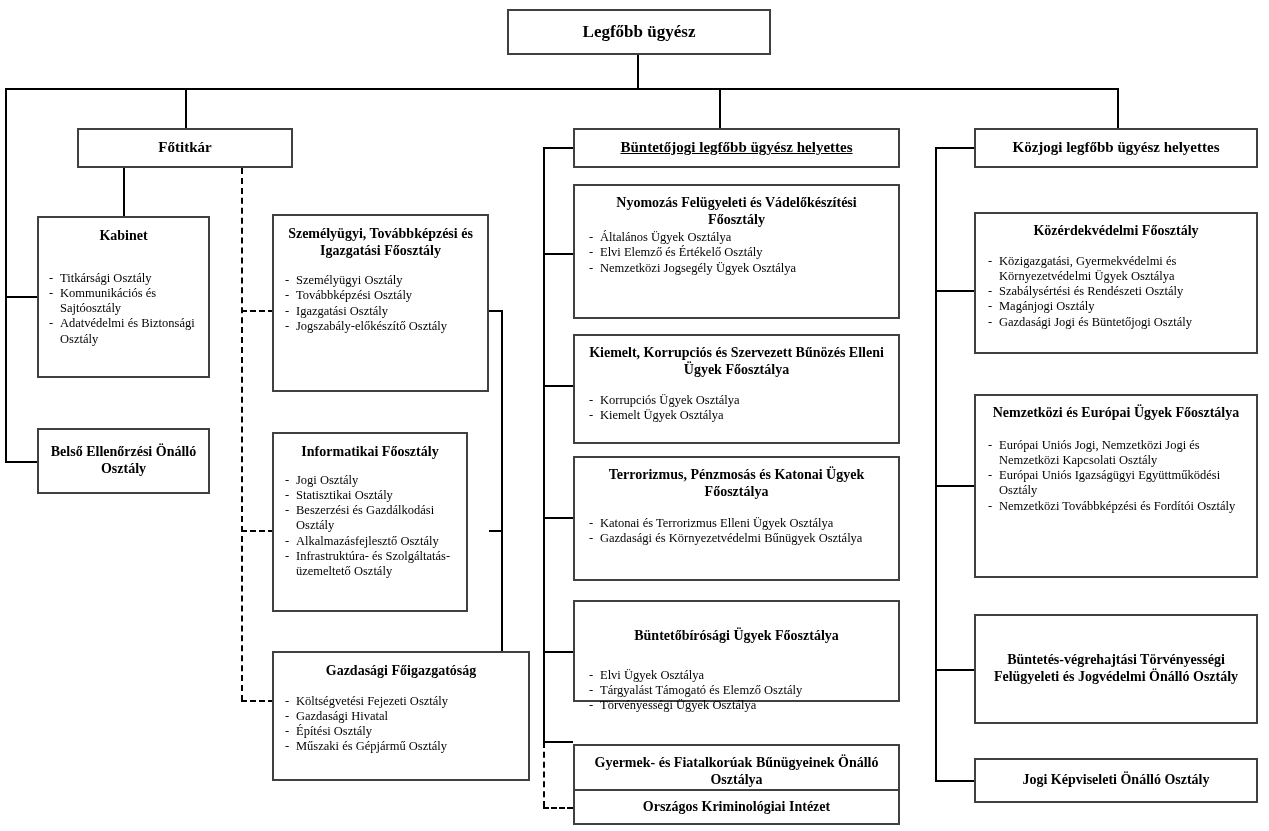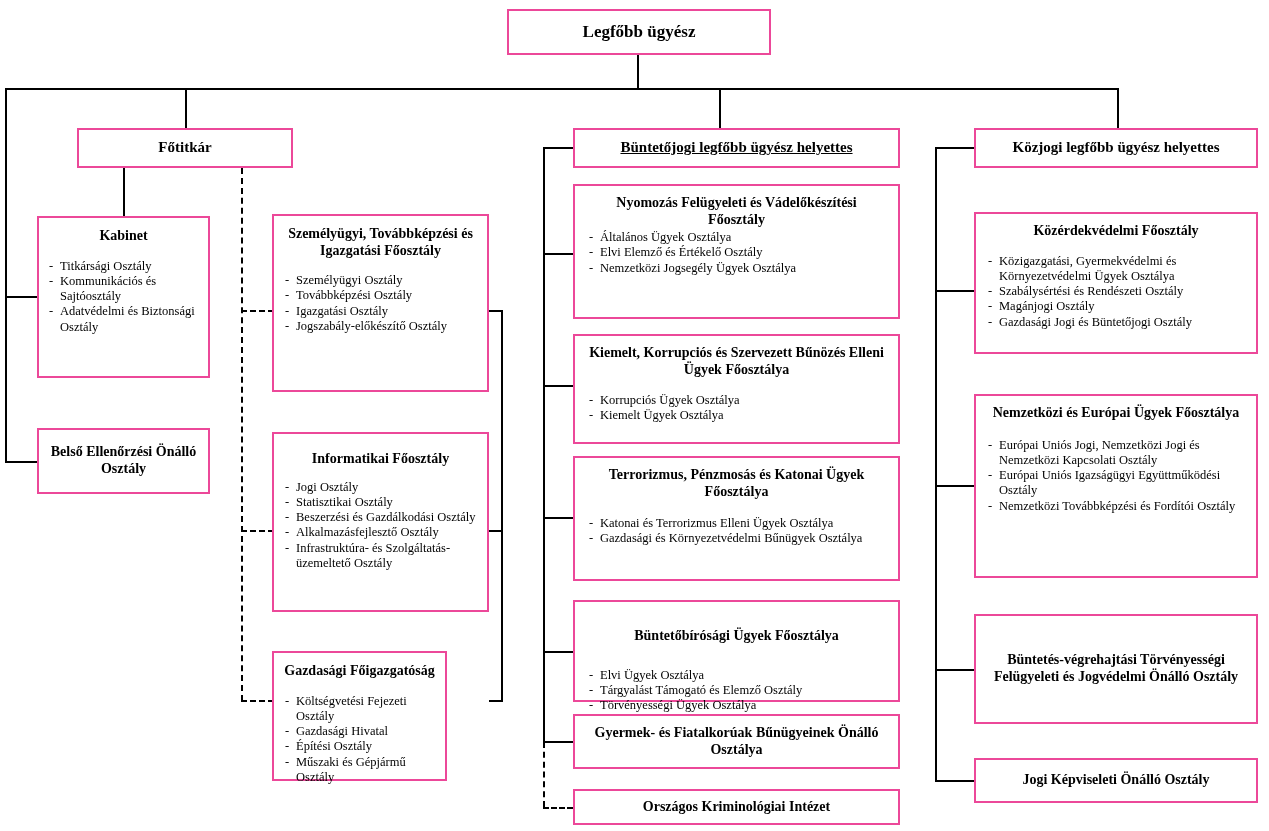--- a/index.html
+++ b/index.html
@@ -12,21 +12,21 @@
     width: 1269px;
     height: 831px;
     background: #ffffff;
     font-family: "Liberation Serif", "DejaVu Serif", serif;
     overflow: hidden;
   }
   
   .node {
     position: absolute;
     box-sizing: border-box;
-    border: 2px solid #ec4899;
+    border: 2px solid #404040;
     background: #ffffff;
     display: flex;
     flex-direction: column;
     justify-content: flex-start;
   }
   .node.center-only {
     justify-content: center;
   }
   .node-title {
     font-weight: bold;
@@ -134,21 +134,21 @@
   </div>
 
   <div class="node center-only" style="left:573px; top:128px; width:327px; height:40px;text-decoration:underline;">
     <div class="node-title t-l1">Büntetőjogi legfőbb ügyész helyettes</div>
   </div>
 
   <div class="node center-only" style="left:974px; top:128px; width:284px; height:40px;">
     <div class="node-title t-l1">Közjogi legfőbb ügyész helyettes</div>
   </div>
 
-  <div class="node" style="left:37px; top:216px; width:173px; height:162px; padding:10px 8px 8px 8px;">
+  <div class="node" style="left:37px; top:216px; width:173px; height:162px; padding:10px 8px 8px 8px;gap:12px;">
     <div class="node-title t-l2">Kabinet</div>
     <ul class="node-list i-std" style="margin-top:14px;">
       <li>Titkársági Osztály</li>
       <li>Kommunikációs és Sajtóosztály</li>
       <li>Adatvédelmi és Biztonsági Osztály</li>
     </ul>
   </div>
 
   <div class="node center-only" style="left:37px; top:428px; width:173px; height:66px; padding:0 8px;">
     <div class="node-title t-l2">Belső Ellenőrzési Önálló Osztály</div>
@@ -157,32 +157,32 @@
   <div class="node" style="left:272px; top:214px; width:217px; height:178px; padding:10px 9px 8px 9px;">
     <div class="node-title t-l2">Személyügyi, Továbbképzési és Igazgatási Főosztály</div>
     <ul class="node-list i-std" style="margin-top:14px;">
       <li>Személyügyi Osztály</li>
       <li>Továbbképzési Osztály</li>
       <li>Igazgatási Osztály</li>
       <li>Jogszabály-előkészítő Osztály</li>
     </ul>
   </div>
 
-  <div class="node" style="left:272px; top:432px; width:217px; height:180px; padding:17px 9px 8px 9px;">
+  <div class="node" style="left:272px; top:432px; width:196px; height:180px; padding:10px 9px 8px 9px;">
     <div class="node-title t-l2">Informatikai Főosztály</div>
     <ul class="node-list i-std" style="margin-top:12px;">
       <li>Jogi Osztály</li>
       <li>Statisztikai Osztály</li>
       <li>Beszerzési és Gazdálkodási Osztály</li>
       <li>Alkalmazásfejlesztő Osztály</li>
       <li>Infrastruktúra- és Szolgáltatás-üzemeltető Osztály</li>
     </ul>
   </div>
 
-  <div class="node" style="left:272px; top:651px; width:175px; height:130px; padding:10px 9px 8px 9px;">
+  <div class="node" style="left:272px; top:651px; width:258px; height:130px; padding:10px 9px 8px 9px;">
     <div class="node-title t-l2">Gazdasági Főigazgatóság</div>
     <ul class="node-list i-std" style="margin-top:14px;">
       <li>Költségvetési Fejezeti Osztály</li>
       <li>Gazdasági Hivatal</li>
       <li>Építési Osztály</li>
       <li>Műszaki és Gépjármű Osztály</li>
     </ul>
   </div>
 
   <div class="node" style="left:573px; top:184px; width:327px; height:135px; padding:9px 12px 8px 12px;">
@@ -212,21 +212,21 @@
 
   <div class="node" style="left:573px; top:600px; width:327px; height:102px; padding:26px 12px 8px 12px;">
     <div class="node-title t-l2">Büntetőbírósági Ügyek Főosztálya</div>
     <ul class="node-list i-std" style="margin-top:23px;">
       <li>Elvi Ügyek Osztálya</li>
       <li>Tárgyalást Támogató és Elemző Osztály</li>
       <li>Törvényességi Ügyek Osztálya</li>
     </ul>
   </div>
 
-  <div class="node center-only" style="left:573px; top:714px; width:327px; height:55px; padding:0 14px;align-items:center;">
+  <div class="node center-only" style="left:573px; top:744px; width:327px; height:55px; padding:0 14px;align-items:center;">
     <div class="node-title t-l2">Gyermek- és Fiatalkorúak Bűnügyeinek Önálló Osztálya</div>
   </div>
 
   <div class="node center-only" style="left:573px; top:789px; width:327px; height:36px; padding:0 14px;">
     <div class="node-title t-l2">Országos Kriminológiai Intézet</div>
   </div>
 
   <div class="node" style="left:974px; top:212px; width:284px; height:142px; padding:9px 10px 8px 10px;">
     <div class="node-title t-l2">Közérdekvédelmi Főosztály</div>
     <ul class="node-list i-std" style="margin-top:14px;">

